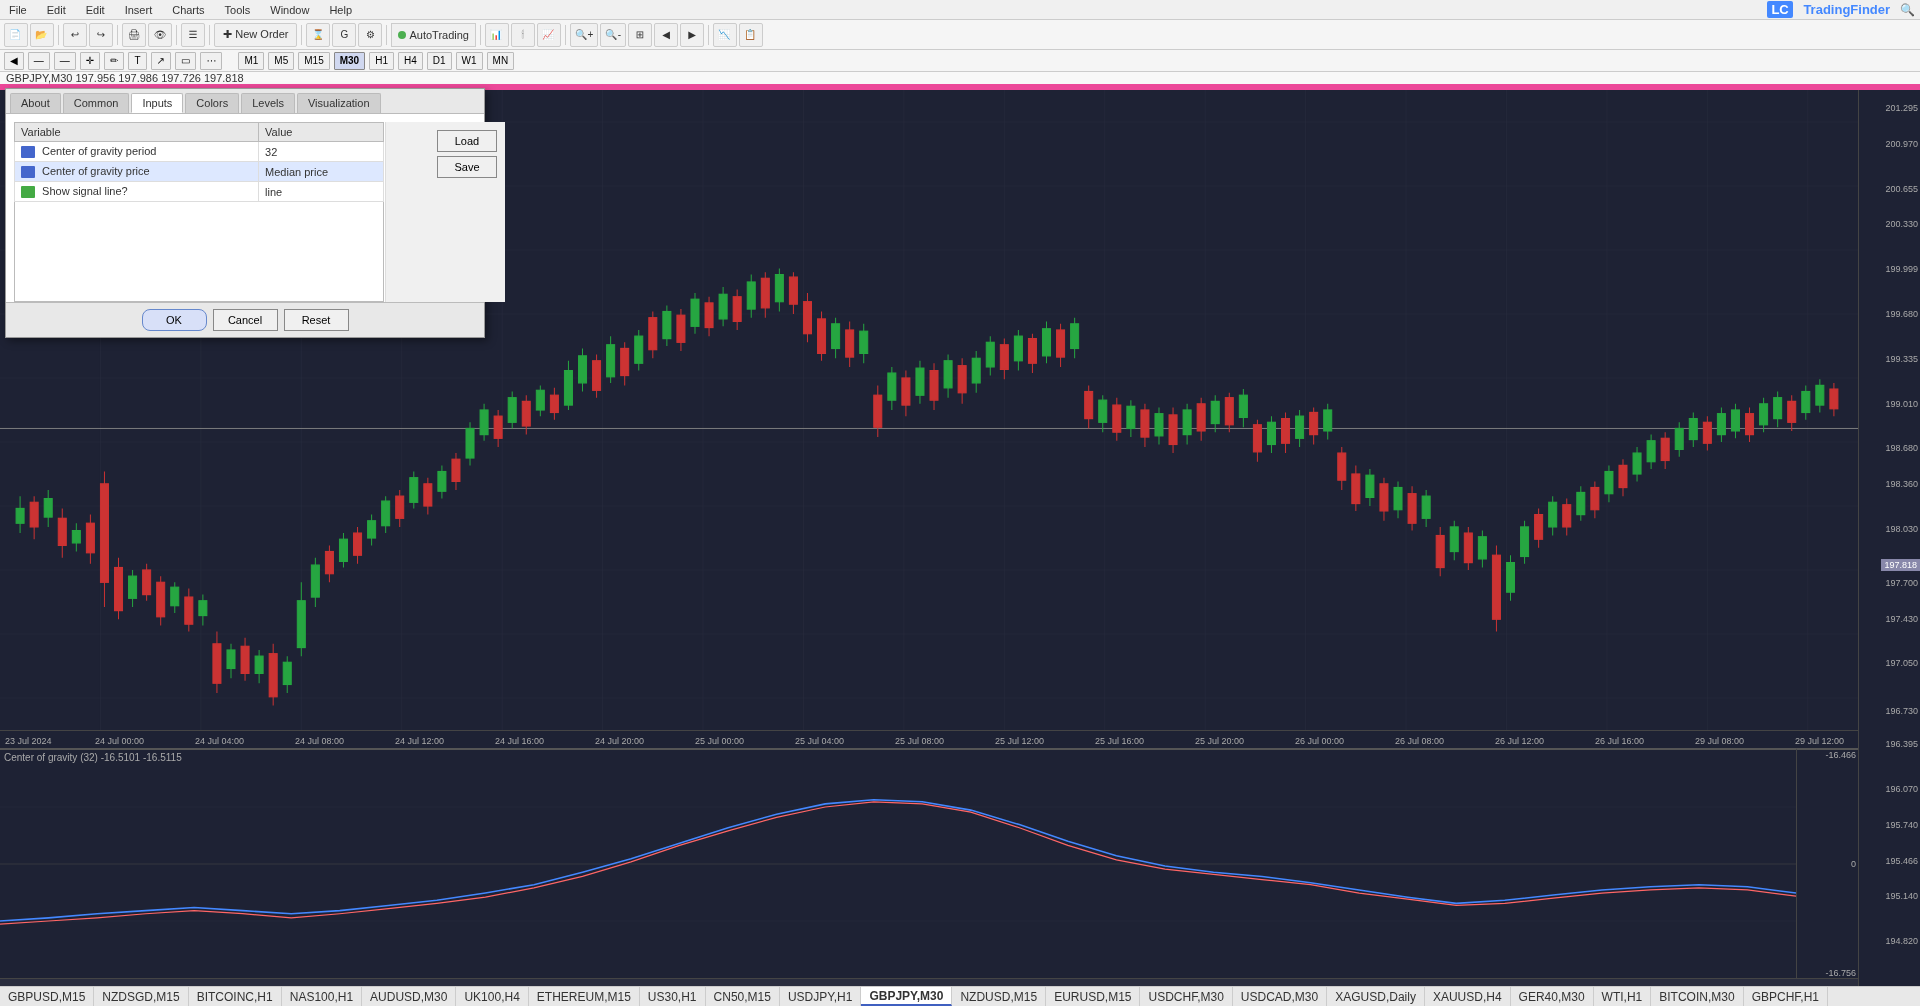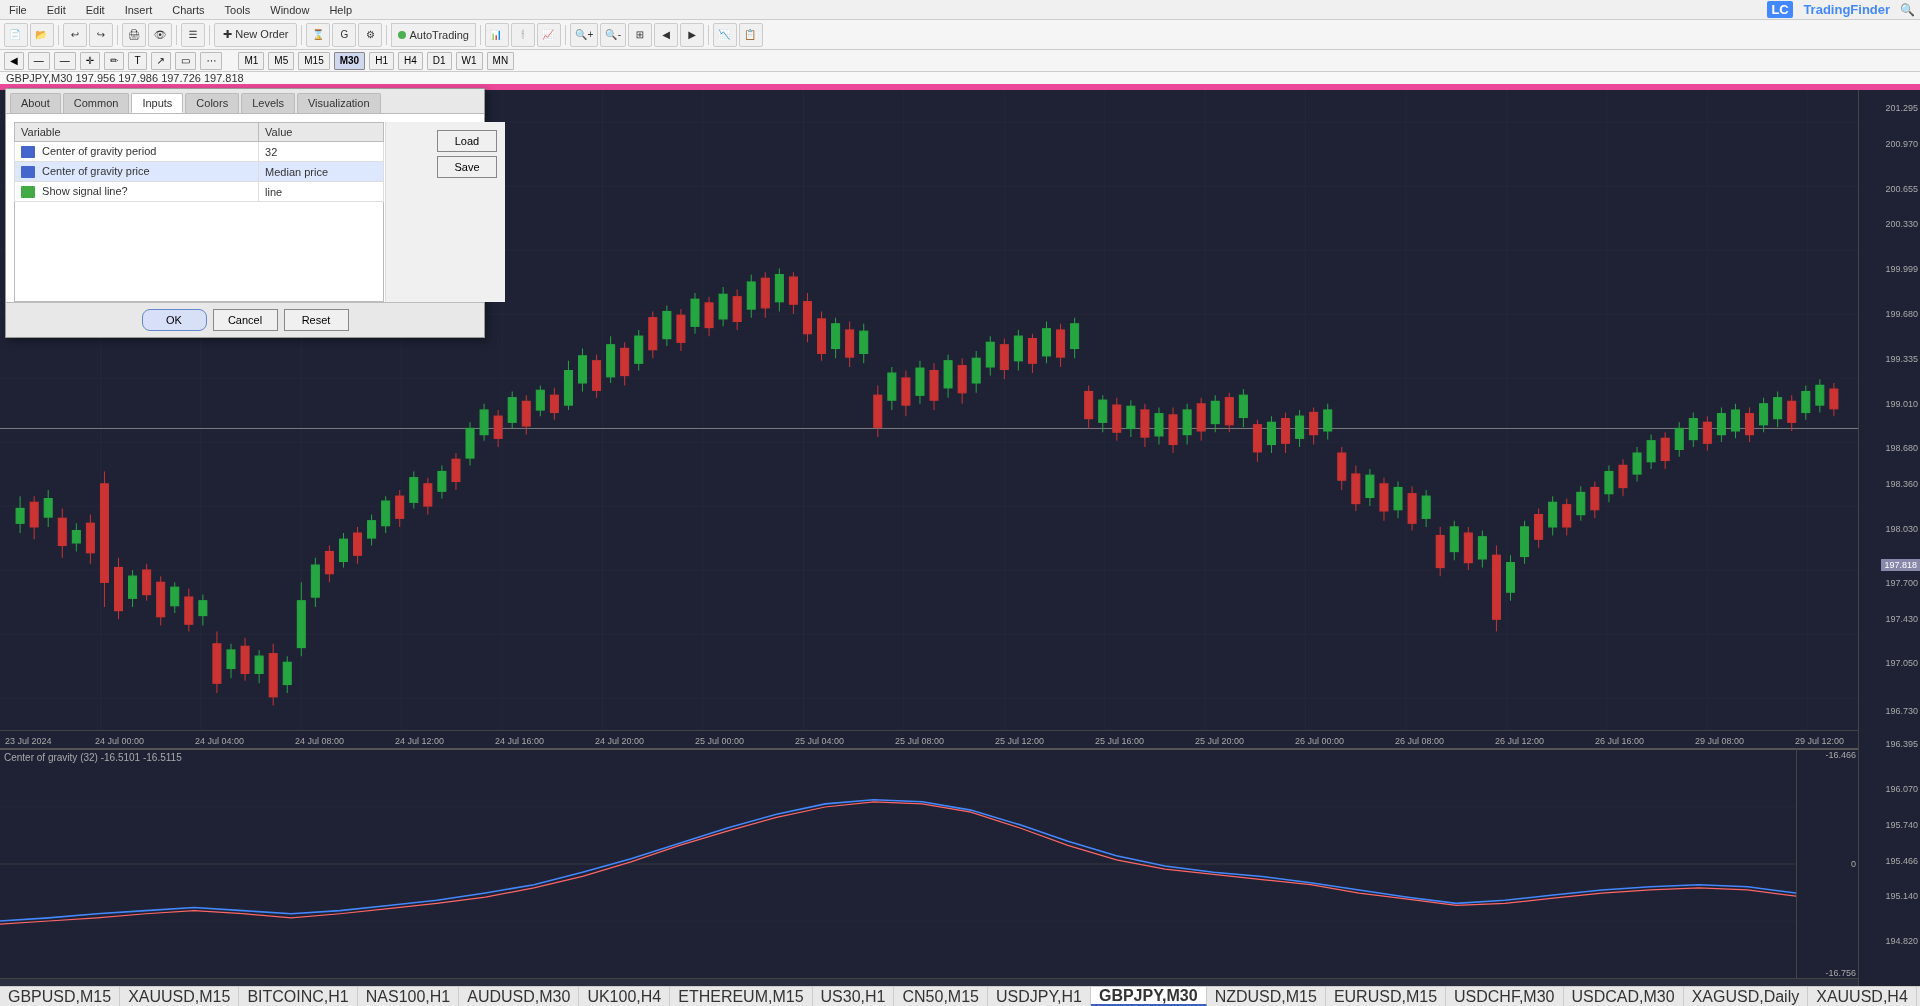--- a/index.html
+++ b/index.html
@@ -109,21 +109,21 @@
       background: #e8e8e8;
       border-top: 1px solid #ccc;
       height: 20px;
       display: flex;
       align-items: stretch;
       overflow: hidden;
       flex-shrink: 0;
     }
     .tab-item {
       padding: 4px 8px;
-      font-size: 16px;
+      font-size: 12px;
       display: flex;
       align-items: center;
       border-right: 1px solid #ccc;
       cursor: pointer;
       white-space: nowrap;
       color: #333;
     }
     .tab-item.active { background: #fff; font-weight: bold; border-bottom: 2px solid #4060c0; }
 
     
@@ -926,21 +926,21 @@
       <span class="right-label" style="top:78%;">196.070</span>
       <span class="right-label" style="top:82%;">195.740</span>
       <span class="right-label" style="top:86%;">195.466</span>
       <span class="right-label" style="top:90%;">195.140</span>
       <span class="right-label" style="top:95%;">194.820</span>
     </div>
   </div>
 
   <div id="tab-bar">
     <div class="tab-item">GBPUSD,M15</div>
-    <div class="tab-item">XAUUSD,M15</div>
+    <div class="tab-item">NZDSGD,M15</div>
     <div class="tab-item">BITCOINC,H1</div>
     <div class="tab-item">NAS100,H1</div>
     <div class="tab-item">AUDUSD,M30</div>
     <div class="tab-item">UK100,H4</div>
     <div class="tab-item">ETHEREUM,M15</div>
     <div class="tab-item">US30,H1</div>
     <div class="tab-item">CN50,M15</div>
     <div class="tab-item">USDJPY,H1</div>
     <div class="tab-item active">GBPJPY,M30</div>
     <div class="tab-item">NZDUSD,M15</div>

